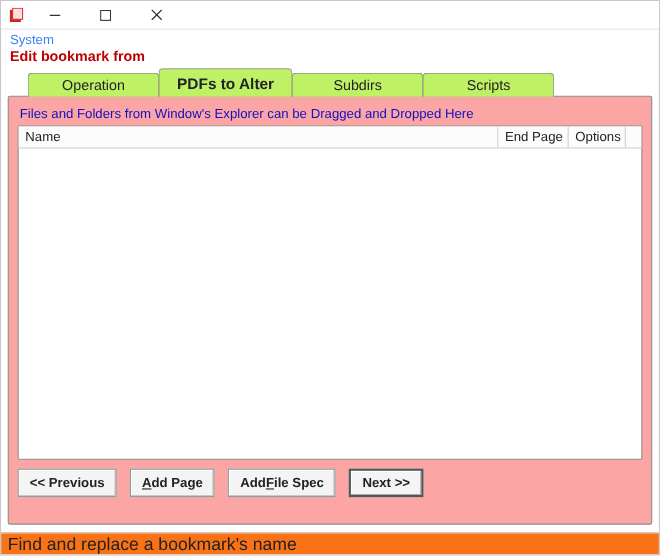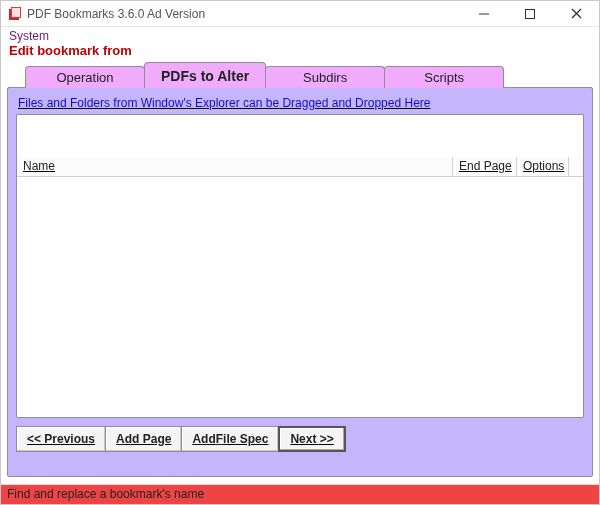--- a/index.html
+++ b/index.html
@@ -45,21 +45,21 @@
     align-items: center;
     justify-content: center;
     color: #333;
     font-size: 13px;
   }
   .win-btn svg { display:block; }
 
   
   .menubar {
     padding: 2px 6px 0 8px;
-    color: #701a75;
+    color: #3b82f6;
   }
   .edit-label {
     color: #c00000;
     font-weight: bold;
     padding: 0 8px 4px 8px;
     font-size: 13px;
   }
 
   
   .tabarea {
@@ -70,21 +70,21 @@
     display: flex;
     align-items: flex-end;
     height: 26px;
     padding-left: 18px;
   }
   .tab {
     border: 1px solid #8e8e8e;
     border-bottom: none;
     border-top-left-radius: 4px;
     border-top-right-radius: 4px;
-    background: #f0abfc;
+    background: #bef264;
     height: 22px;
     display: flex;
     align-items: center;
     justify-content: center;
     font-size: 13px;
     margin-right: -1px;
     padding: 0 12px;
     position: relative;
     z-index: 1;
     min-width: 120px;
@@ -96,24 +96,23 @@
     z-index: 3;
     font-size: 14px;
     padding: 0 16px;
     margin-top: 18px;
   }
   .tabpanel {
     border: 1px solid #8e8e8e;
     border-radius: 2px;
     margin-top: -1px;
     padding: 6px 8px 8px 8px;
-    background: #c4b5fd;
+    background: #fca5a5;
     position: relative;
     height: 390px;
-    text-decoration: underline;
   }
 
   .hint {
     color: #1010c0;
     font-size: 12px;
     margin: 2px 2px 4px 2px;
   }
 
   
   .listframe {
@@ -121,42 +120,41 @@
     border-radius: 1px;
     background: #fff;
     height: 304px;
     position: relative;
   }
   .list-header {
     display: flex;
     height: 20px;
     border-bottom: 1px solid #d0d0d0;
     background: #fcfcfc;
-    margin-top: 42px;
   }
   .col {
     border-right: 1px solid #d0d0d0;
     padding: 2px 6px;
     font-size: 12px;
     color: #222;
     white-space: nowrap;
     overflow: hidden;
   }
   .col.name { flex: 1; }
   .col.sp { width: 68px; }
   .col.ep { width: 64px; text-align: center; }
   .col.sd { width: 52px; }
   .col.pad { width: 14px; border-right: none; }
 
   
   .btnrow {
     display: flex;
     align-items: center;
     margin-top: 8px;
-    gap: 0;
+    gap: 13px;
   }
   .btn {
     border: 1px solid #8e8e8e;
     background: #f4f4f4;
     height: 26px;
     padding: 0 10px;
     font-size: 12px;
     font-weight: bold;
     display: flex;
     align-items: center;
@@ -179,38 +177,37 @@
     background: #fff;
   }
 
   
   .statusbar {
     position: absolute;
     left: 0; right: 0; bottom: 0;
     height: 20px;
     border-top: 1px solid #d6d6d6;
     padding: 2px 6px;
-    font-size: 12px;
-    color: #222;
-    background: #ef4444;
+    font-size: 16px;
+    color: #222;
+    background: #f97316;
   }
 </style>
 </head>
 <body>
 
 <div class="titlebar">
   <span class="icon">
     <svg width="14" height="14" viewBox="0 0 14 14">
       <rect x="1" y="2" width="10" height="11" fill="#c62828"></rect>
       <rect x="3" y="0" width="10" height="11" fill="#e53935"></rect>
       <rect x="4" y="1" width="8" height="9" fill="#ffffff"></rect>
       <rect x="4" y="1" width="8" height="9" fill="#e53935" opacity="0.15"></rect>
     </svg>
   </span>
-  <span class="title">PDF Bookmarks 3.6.0  Ad Version</span>
   <div class="win-controls">
     <div class="win-btn">
       <svg width="10" height="10">
           <line x1="0" y1="5" x2="10" y2="5" stroke="#333" stroke-width="1"></line>
         </svg>
     </div>
     <div class="win-btn">
       <svg width="10" height="10">
           <rect x="0.5" y="0.5" width="9" height="9" fill="none" stroke="#333" stroke-width="1"></rect>
         </svg>

